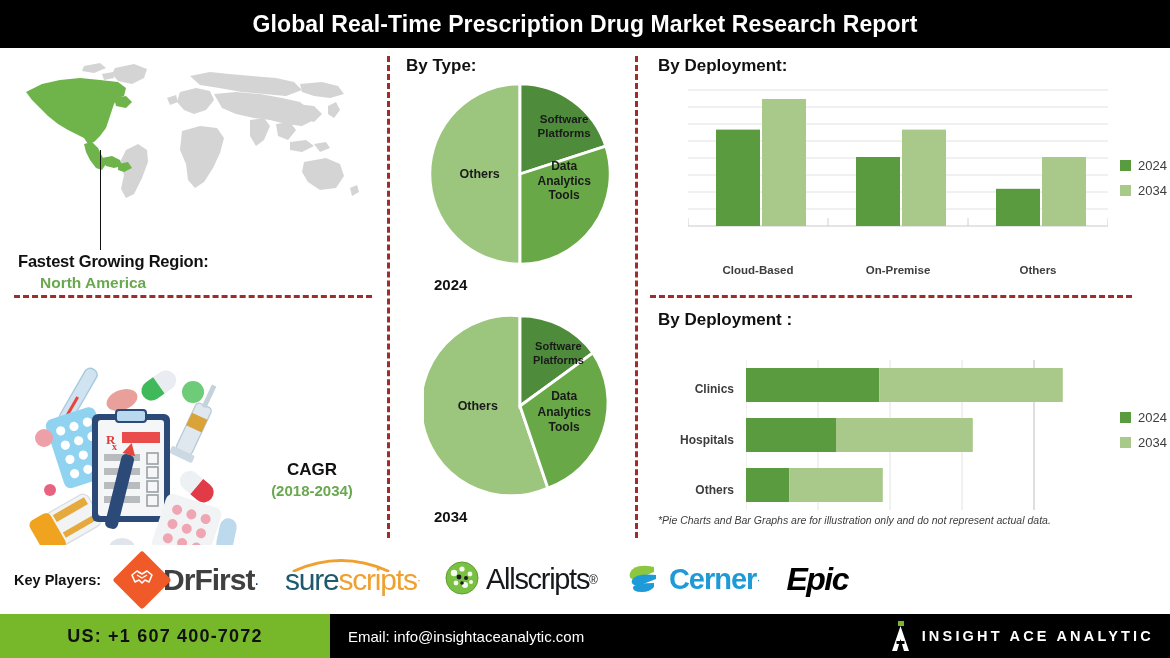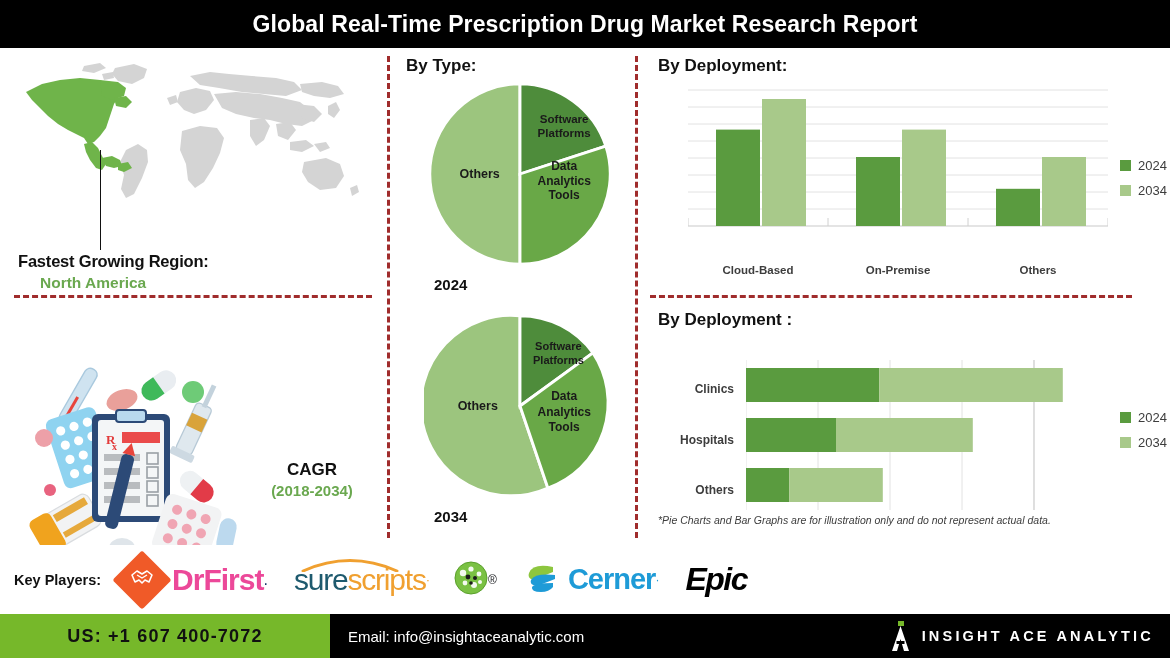--- a/index.html
+++ b/index.html
@@ -121,21 +121,21 @@
     margin-left: 14px; font-size: 14.5px; font-weight: bold; color: #111; white-space: nowrap;
   }
   .logo { display: flex; align-items: center; justify-content: center; }
 
   .logo-drfirst { margin-left: 20px; }
   .drfirst-diamond {
     width: 42px; height: 42px; background: #f05a28; transform: rotate(45deg);
     display:flex; align-items:center; justify-content:center; border-radius:3px;
   }
   .drfirst-inner { transform: rotate(-45deg); }
-  .drfirst-text { margin-left: 9px; font-size: 30px; font-weight: bold; color: #ec4899; letter-spacing:-1px;}
+  .drfirst-text { font-size: 30px; font-weight: bold; color: #404040; letter-spacing:-1px;}
   .drfirst-dot { font-size:16px; color:#14356b; }
 
   .logo-sure { margin-left: 26px; position: relative; }
   .sure-a { font-size: 30px; color: #1e5a6e; letter-spacing:-1.2px;}
   .sure-b { font-size: 30px; color: #f0a030; letter-spacing:-1.2px;}
   .sure-arc { position:absolute; left: 6px; top: -7px; }
 
   .logo-all { margin-left: 24px; }
   .all-text { margin-left: 7px; font-size: 29px; color: #16181c; letter-spacing:-1.3px;}
 
@@ -528,20 +528,21 @@
             <circle cx="20" cy="24" r="3.0"></circle>
               <circle cx="26" cy="21" r="2.0"></circle>
           </g>
           <g fill="#1b1b1b">
             <circle cx="14" cy="16" r="2.4"></circle>
               <circle cx="21" cy="17" r="2.0"></circle>
             <circle cx="17" cy="22" r="1.8"></circle>
           </g>
         </svg>
       </span>
+      <span class="all-text">Allscripts</span>
       <span style="font-size:12px;color:#16181c;">®</span>
     </div>
 
     <div class="logo logo-cerner">
       <span>
         <svg width="38" height="34" viewBox="0 0 38 34">
           <path d="M30 6 Q10 2 6 12 Q4 17 10 19 L30 11 Z" fill="#8dc63f"></path>
           <path d="M32 14 Q12 12 8 19 Q6 24 14 25 L32 18 Z" fill="#1e9bd7"></path>
           <path d="M30 22 Q12 22 9 26 Q8 31 18 31 Q26 31 30 26 Z" fill="#1e9bd7"></path>
         </svg>

